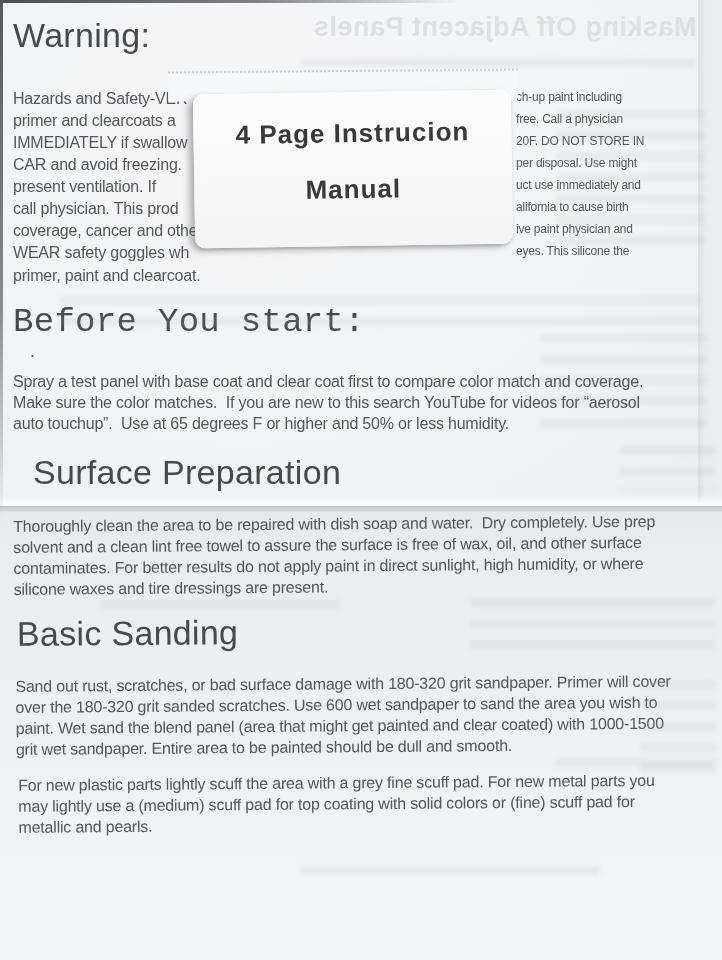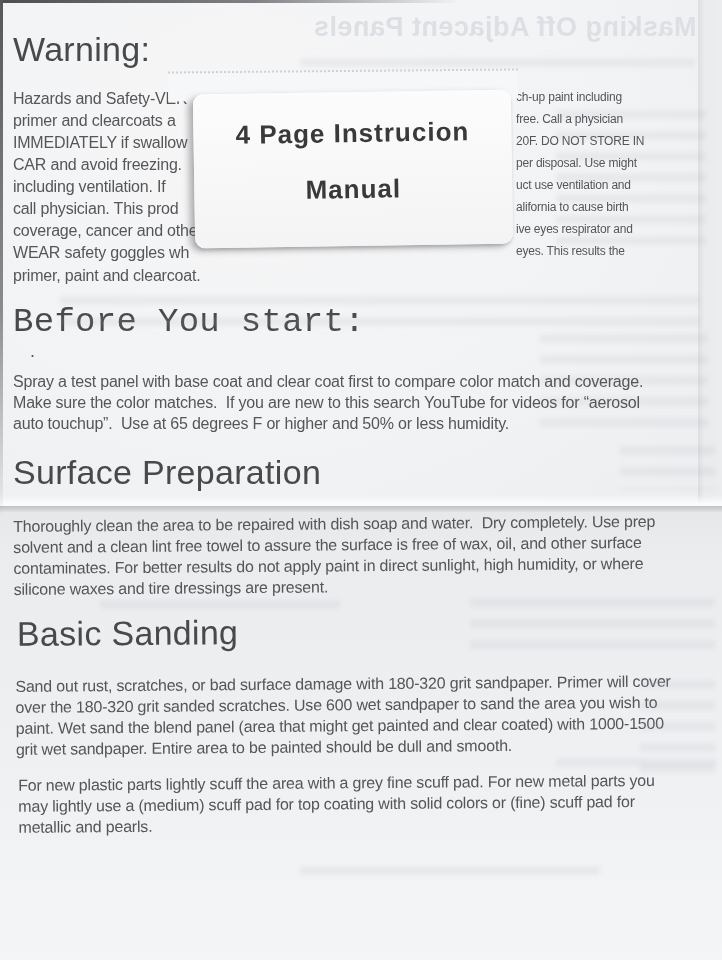--- a/index.html
+++ b/index.html
@@ -75,69 +75,69 @@
   <div class="ghost" style="left:556px;top:110px;width:150px;height:135px;"></div>
   <div class="ghost" style="left:60px;top:296px;width:640px;height:30px;"></div>
   <div class="ghost" style="left:540px;top:334px;width:168px;height:96px;"></div>
   <div class="ghost" style="left:620px;top:446px;width:96px;height:44px;"></div>
   <div class="ghost" style="left:470px;top:598px;width:245px;height:62px;"></div>
   <div class="ghost" style="left:100px;top:600px;width:240px;height:13px;"></div>
   <div class="ghost" style="left:640px;top:680px;width:75px;height:100px;"></div>
   <div class="ghost" style="left:556px;top:758px;width:160px;height:15px;"></div>
   <div class="ghost" style="left:300px;top:866px;width:300px;height:12px;"></div>
 
-  <div class="h1" style="top:27px;">Warning:</div>
+  <div class="h1" style="top:13px;">Warning:</div>
 
   <div class="row" style="top:90px;">
     <span class="frag-l">Hazards and Safety-VER</span>
     <span class="frag-r">ch-up paint including</span>
   </div>
   <div class="row" style="top:112px;">
     <span class="frag-l">primer and clearcoats a</span>
     <span class="frag-r">free. Call a physician</span>
   </div>
   <div class="row" style="top:134px;">
     <span class="frag-l">IMMEDIATELY if swallow</span>
     <span class="frag-r">20F. DO NOT STORE IN</span>
   </div>
   <div class="row" style="top:156px;">
     <span class="frag-l">CAR and avoid freezing.</span>
     <span class="frag-r">per disposal. Use might</span>
   </div>
   <div class="row" style="top:178px;">
-    <span class="frag-l">including ventilation. If</span>
-    <span class="frag-r">uct use ventilation and</span>
+    <span class="frag-l">present ventilation. If</span>
+    <span class="frag-r">uct use immediately and</span>
   </div>
   <div class="row" style="top:200px;">
     <span class="frag-l">call physician. This prod</span>
     <span class="frag-r">alifornia to cause birth</span>
   </div>
   <div class="row" style="top:222px;">
     <span class="frag-l">coverage, cancer and othe</span>
-    <span class="frag-r">ive eyes respirator and</span>
+    <span class="frag-r">ive paint physician and</span>
   </div>
   <div class="row" style="top:244px;">
     <span class="frag-l">WEAR safety goggles wh</span>
-    <span class="frag-r">eyes. This results the</span>
+    <span class="frag-r">eyes. This silicone the</span>
   </div>
   <div class="bodyline" style="top:266px;">primer, paint and clearcoat.</div>
 
   <div class="perf-strip"></div>
   <div class="sticker">
     <div class="sticker-text" style="top:26px;">4 Page Instrucion</div>
     <div class="sticker-text" style="top:82px;">Manual</div>
   </div>
 
   <div class="h1" style="top:300px;font-family:Liberation Mono, monospace;">Before You start:</div>
   <div class="stray">.</div>
   <div class="bodyline" style="top:372px;">Spray a test panel with base coat and clear coat first to compare color match and coverage.</div>
   <div class="bodyline" style="top:393px;">Make sure the color matches.  If you are new to this search YouTube for videos for “aerosol</div>
   <div class="bodyline" style="top:414px;">auto touchup”.  Use at 65 degrees F or higher and 50% or less humidity.</div>
 
-  <div class="h1" style="top:450px;">Surface Preparation</div>
+  <div class="h1" style="top:450px;margin-left:20px;">Surface Preparation</div>
 
   <div class="lower-content">
     <div class="bodyline" style="top:7px;left:13px;">Thoroughly clean the area to be repaired with dish soap and water.  Dry completely. Use prep</div>
     <div class="bodyline" style="top:28px;left:13px;">solvent and a clean lint free towel to assure the surface is free of wax, oil, and other surface</div>
     <div class="bodyline" style="top:49px;left:13px;">contaminates. For better results do not apply paint in direct sunlight, high humidity, or where</div>
     <div class="bodyline" style="top:70px;left:13px;">silicone waxes and tire dressings are present.</div>
 
     <div class="h1" style="top:102px;left:16px;">Basic Sanding</div>
 
     <div class="bodyline" style="top:167px;left:14px;">Sand out rust, scratches, or bad surface damage with 180-320 grit sandpaper. Primer will cover</div>

